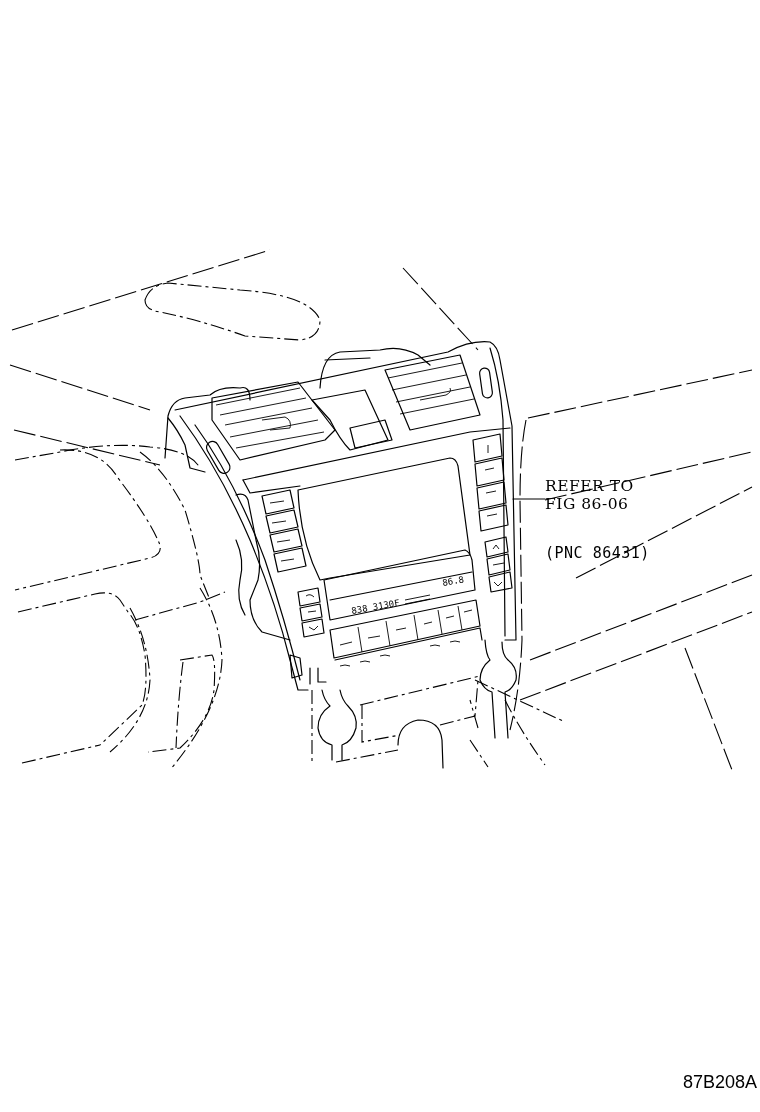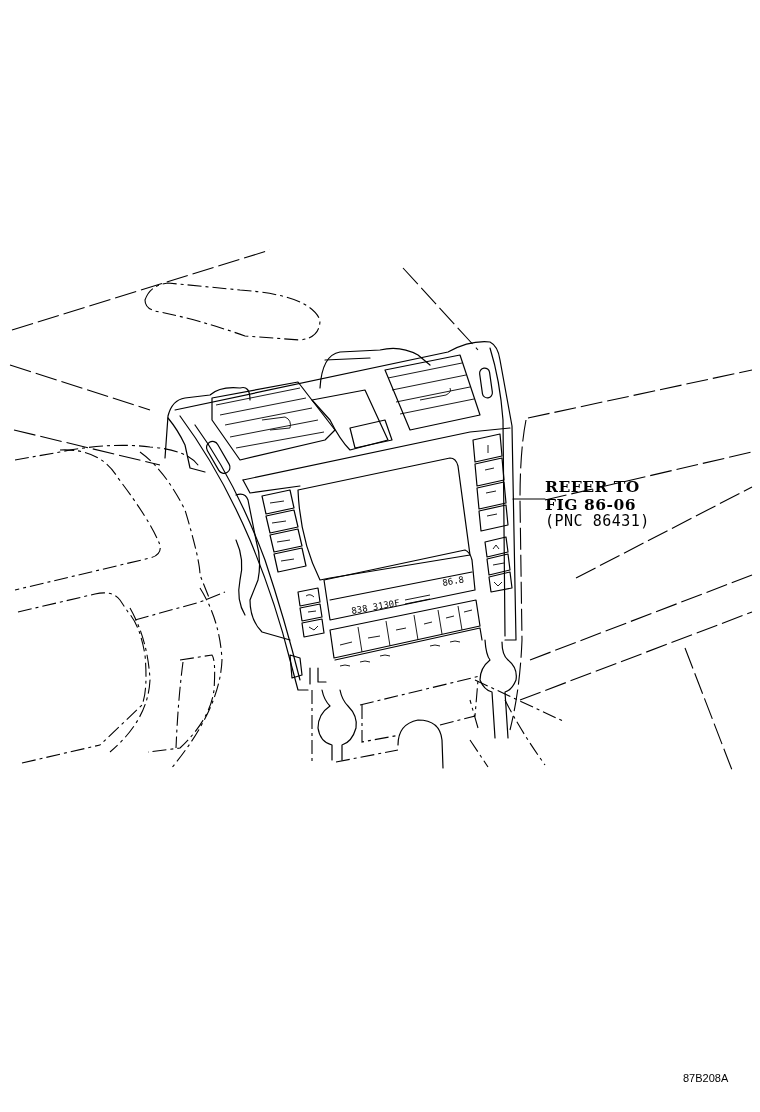--- a/index.html
+++ b/index.html
@@ -3,23 +3,23 @@
 <meta charset="utf-8">
 <style>
   html, body { margin: 0; padding: 0; background: #ffffff; }
   body { width: 760px; height: 1112px; position: relative; overflow: hidden; font-family: "DejaVu Sans", sans-serif; }
   #diagram { position: absolute; left: 0; top: 0; width: 760px; height: 1112px; }
   svg .s { fill: none; stroke: #000; stroke-width: 1.2; stroke-linejoin: round; stroke-linecap: round; }
   svg .d { fill: none; stroke: #000; stroke-width: 1.1; stroke-dasharray: 14 4 3 4; }
   svg .dl { fill: none; stroke: #000; stroke-width: 1.1; stroke-dasharray: 22 5; }
   svg .t { fill: none; stroke: #000; stroke-width: 0.9; }
   .callout { position: absolute; left: 545px; top: 478px; font-family: "DejaVu Serif", "Liberation Serif", serif; font-size: 15.5px; line-height: 17.5px; color: #000; letter-spacing: 0.5px; }
-  .callout .l1, .callout .l2 { font-weight: bold; }
-  .callout .l3 { font-family: "DejaVu Sans Mono", "Liberation Mono", monospace; font-size: 15px; }
-  .ref-code { position: absolute; left: 683px; top: 1072px; font-family: "Liberation Sans", sans-serif; font-size: 11px; color: #000; }
+  .callout .l1, .callout .l2 { font-weight: normal; }
+  .callout .l3 { font-family: "DejaVu Sans Mono", "Liberation Mono", monospace; font-size: 15px; margin-top: 32px; }
+  .ref-code { position: absolute; left: 683px; top: 1072px; font-family: "Liberation Sans", sans-serif; font-size: 18px; color: #000; }
   .lcd { font-family: "DejaVu Sans Mono", monospace; font-size: 9px; }
 </style>
 </head>
 <body>
 
 <div id="diagram">
 <svg width="760" height="1112" viewBox="0 0 760 1112" xmlns="http://www.w3.org/2000/svg">
 
   <g>
     <path class="dl" d="M12 330 L270 250"></path>

